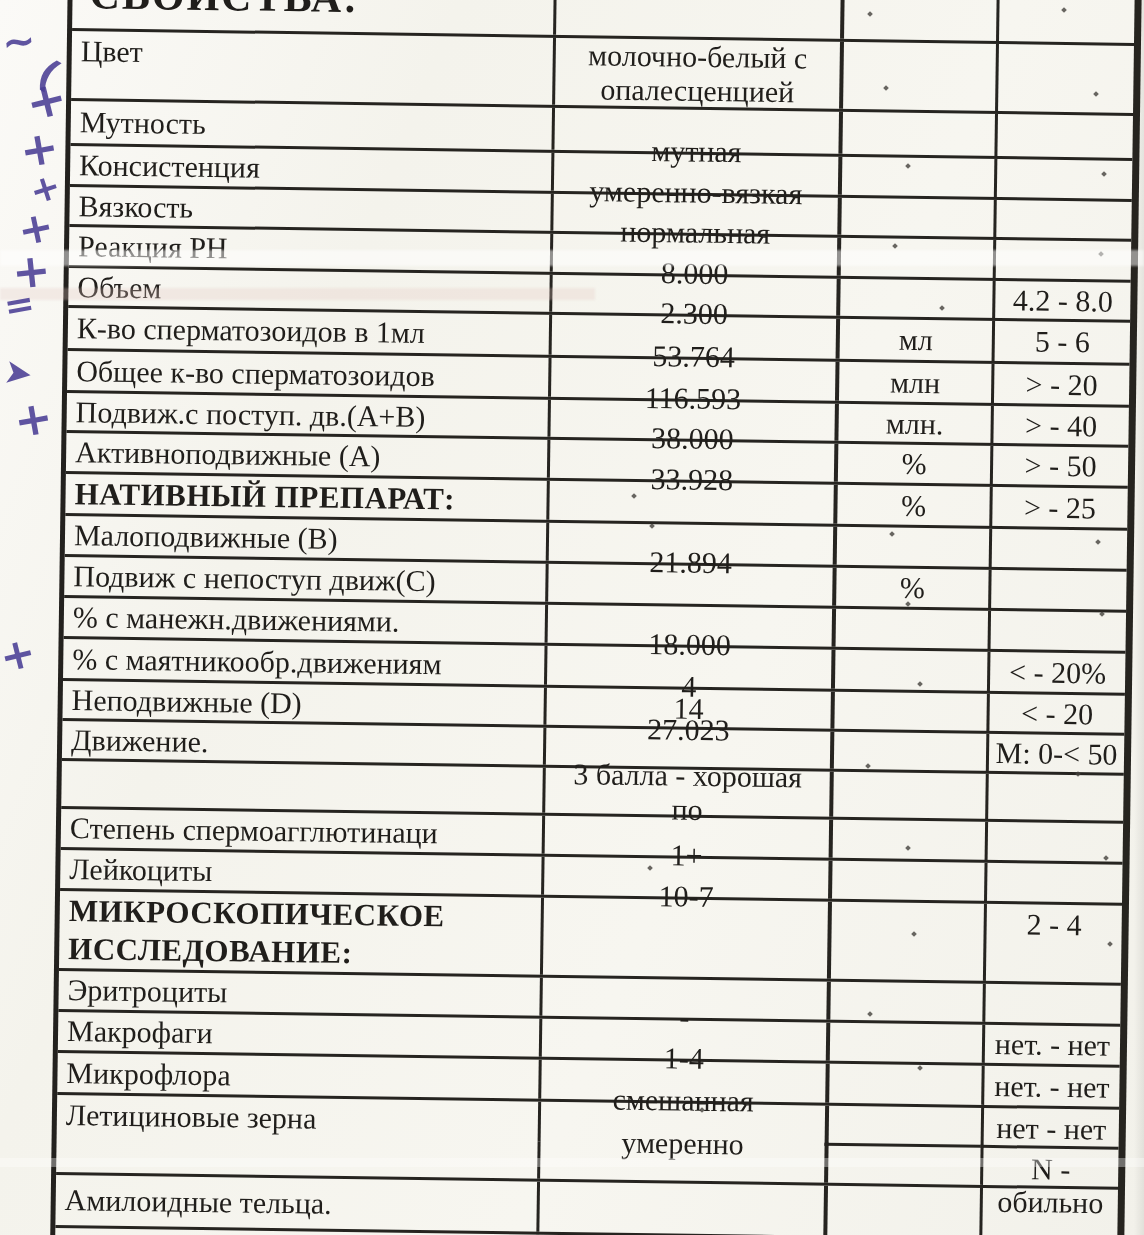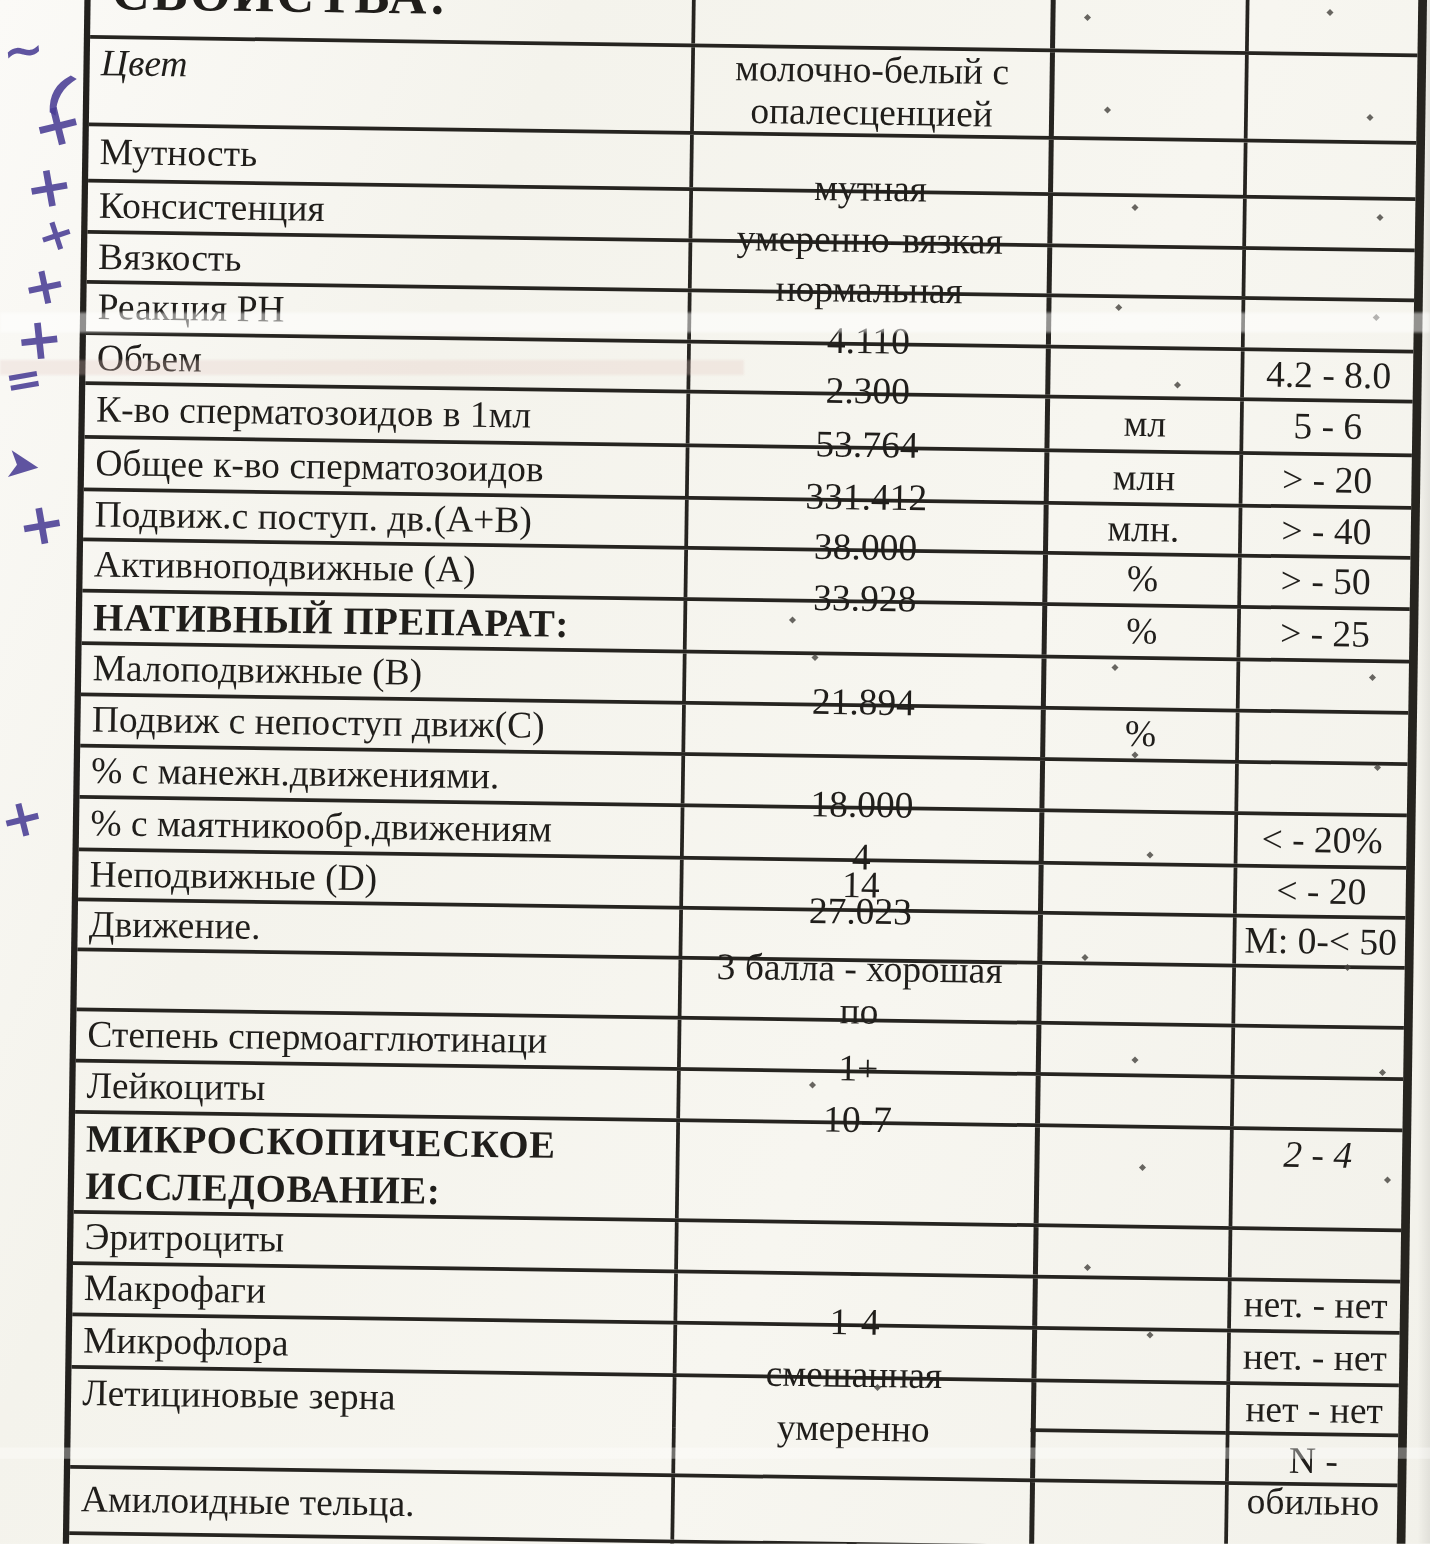--- a/index.html
+++ b/index.html
@@ -35,21 +35,21 @@
   .c-norm{width:138px;border-left:3px solid #262420;align-items:center;justify-content:center;}
   .row.line-un .c-unit,.row.line-un .c-norm{border-top:3px solid #262420;margin-top:-3px;}
   .txt{position:relative;z-index:4;line-height:1.12;white-space:pre-line;text-align:center;
        font-size:30px;color:#201e1b;}
   .t-label{text-align:left;line-height:1.2;}
   .bold{font-weight:bold;letter-spacing:.5px;}
   
   .p-sb{align-items:flex-end;}   .p-sb .txt{transform:translateY(50%);}
   .p-st{align-items:flex-start;} .p-st .txt{transform:translateY(-50%);}
   .p-c {align-items:center;}     .p-c .txt{transform:none;}
-  .p-t {align-items:flex-start;padding-top:3px;} .p-t .txt{transform:none;font-style:italic;}
+  .p-t {align-items:flex-start;padding-top:3px;} .p-t .txt{transform:none;}
   .c-name.p-t{padding-top:2px;}
   .r-head .c-name{align-items:flex-end;}
   .r-head .t-label{font-size:42px;letter-spacing:2px;transform:translateY(-9px);padding-left:8px;}
   .r-sect .t-label{font-size:31px;}
   
   .pen-mark{position:absolute;z-index:7;color:#4a3e95;opacity:.88;
     font-family:"DejaVu Sans",sans-serif;font-weight:bold;pointer-events:none;}
   
   .speck{position:absolute;width:4px;height:4px;background:#43413c;opacity:.8;
     transform:rotate(45deg);z-index:5;pointer-events:none;}
@@ -109,21 +109,21 @@
           <span class="txt ">нормальная</span>
         </div>
         <div class="cell c-unit p-c"></div>
         <div class="cell c-norm p-c"></div>
       </div>
       <div class="row" style="height: 38px;">
         <div class="cell c-name p-c">
           <span class="txt t-label">Реакция PH</span>
         </div>
         <div class="cell c-val p-sb">
-          <span class="txt ">4.110</span>
+          <span class="txt ">8.000</span>
         </div>
         <div class="cell c-unit p-c"></div>
         <div class="cell c-norm p-c"></div>
       </div>
       <div class="row" style="height: 37px;">
         <div class="cell c-name p-c">
           <span class="txt t-label">Объем</span>
         </div>
         <div class="cell c-val p-sb">
           <span class="txt ">2.300</span>
@@ -145,21 +145,21 @@
         </div>
         <div class="cell c-norm p-c">
           <span class="txt ">5 - 6</span>
         </div>
       </div>
       <div class="row" style="height: 39px;">
         <div class="cell c-name p-c">
           <span class="txt t-label">Общее к-во сперматозоидов</span>
         </div>
         <div class="cell c-val p-sb">
-          <span class="txt ">331.412</span>
+          <span class="txt ">116.593</span>
         </div>
         <div class="cell c-unit p-c">
           <span class="txt ">млн</span>
         </div>
         <div class="cell c-norm p-c">
           <span class="txt ">&gt; - 20</span>
         </div>
       </div>
       <div class="row" style="height: 37px;">
         <div class="cell c-name p-c">

